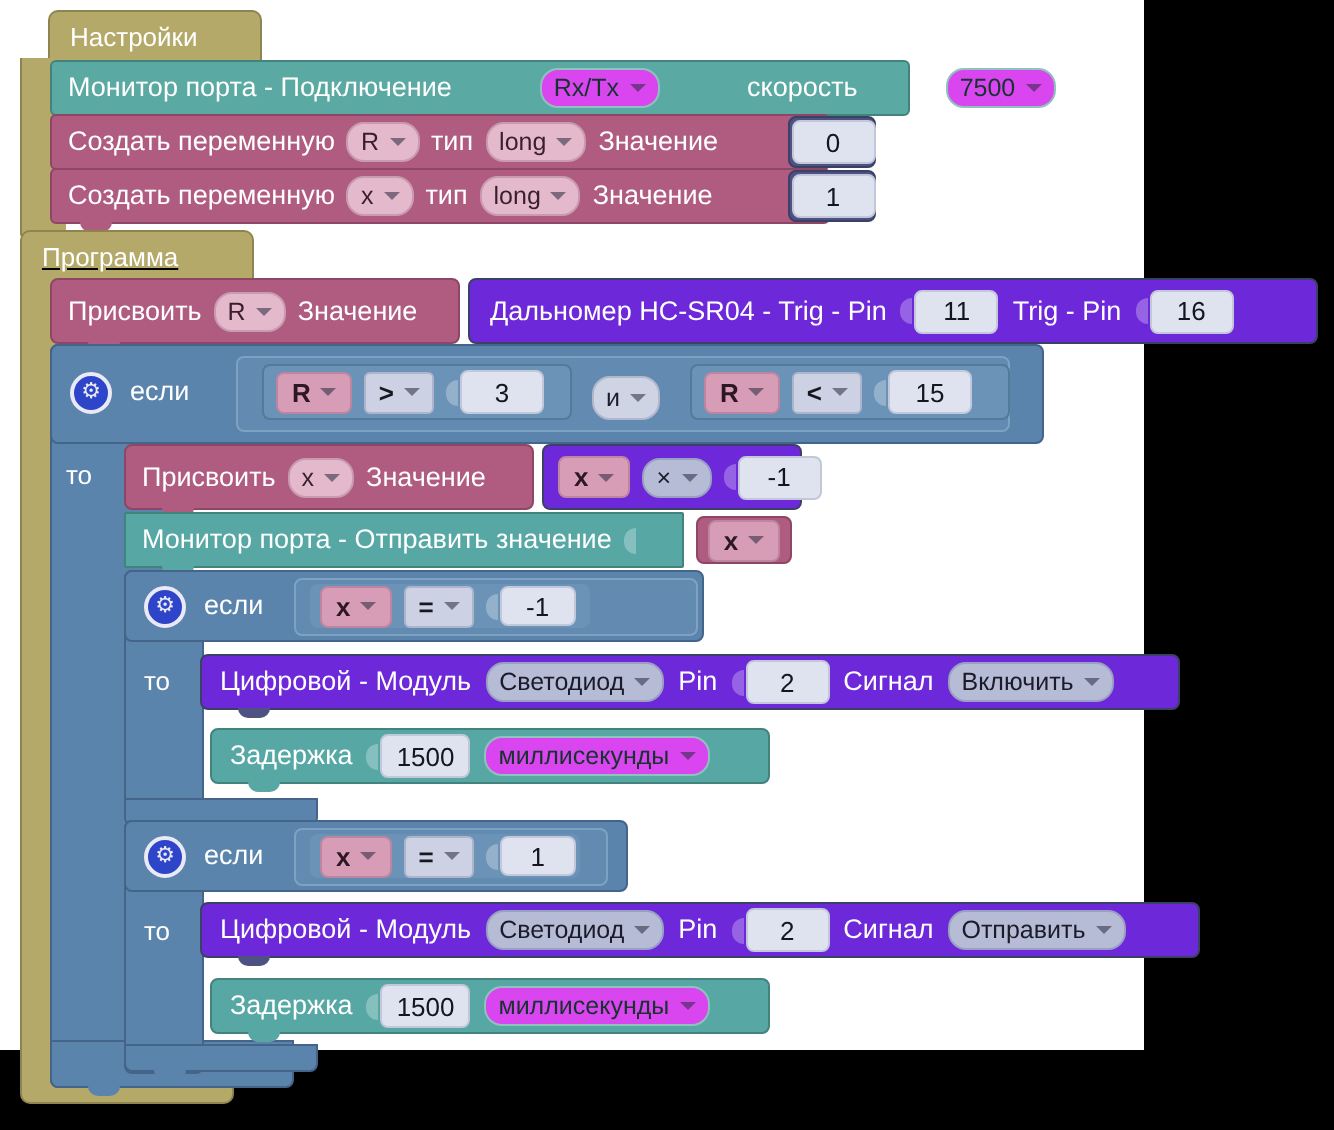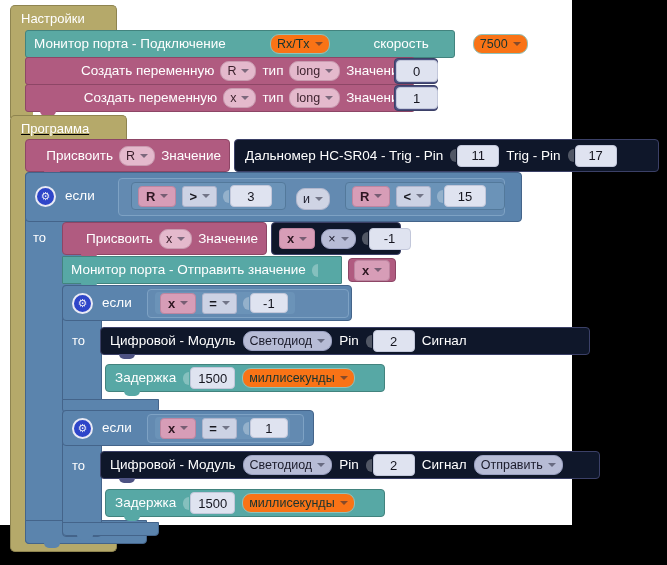--- a/index.html
+++ b/index.html
@@ -30,35 +30,35 @@
     border-radius:0 0 5px 5px;
   }
 
   
   .stmt{
     height:28px;display:flex;align-items:center;gap:6px;padding:0 8px;
     border-radius:3px;
   }
   .c-teal{background:#5aa9a3;border:1px solid #42837e;gap:44px;}
   .c-teal2{background:#57a8a5;border:1px solid #42837e;}
-  .c-mag{background:#b05b80;border:1px solid #8d4666;justify-content:flex-end;}
-  .c-navy{background:#0f172a;border:1px solid #3b4067;}
+  .c-mag{background:#b05b80;border:1px solid #8d4666;}
+  .c-navy{background:#6d28d9;border:1px solid #3b4067;}
   .notch-bot{
     position:absolute;left:14px;bottom:-5px;width:16px;height:5px;
     border-radius:0 0 6px 6px;
   }
 
   
   .field{
     display:inline-flex;align-items:center;gap:3px;
     height:18px;padding:0 6px;border-radius:9px;
     font-size:12.5px;white-space:nowrap;
   }
   .f-pinklt{background:#e4b9cc;color:#3a1f2b;border:1px solid #c99bb0;}
-  .f-teallt{background:#f97316;color:#163330;border:1px solid #8ec2bc;}
+  .f-teallt{background:#d946ef;color:#163330;border:1px solid #8ec2bc;}
   .f-navylt{background:#b7bcd6;color:#1b1b2b;border:1px solid #9aa0c1;}
   .f-greylt{background:#cfd4e4;color:#1b1b2b;border:1px solid #b1b7cd;}
   .caret{
     width:0;height:0;border-left:4px solid transparent;border-right:4px solid transparent;
     border-top:4px solid rgba(40,40,60,.55);margin-left:2px;
   }
 
   
   .num{
     display:inline-flex;align-items:center;justify-content:center;
@@ -99,21 +99,21 @@
   .boolslot{
     position:absolute;border:1px solid #7ea2c4;border-radius:4px;
     background:rgba(255,255,255,.05);
   }
 </style>
 </head>
 <body>
 
 <div id="canvas">
 
-  <div class="hat-title" style="left:10px;top:5px;width:85px;height:24px;">
+  <div class="hat-title" style="left:24px;top:5px;width:85px;height:24px;">
     <span class="lbl" style="font-size:13px;">Настройки</span>
   </div>
   <div class="hat-body" style="left:10px;top:29px;width:22px;height:88px;"></div>
   <div class="hat-foot" style="left:10px;top:117px;width:85px;height:0px;"></div>
 
   <div class="blk stmt c-teal" style="left:25px;top:30px;width:430px;">
     <span class="notch-bot" style="background:#5aa9a3;"></span>
     <span class="lbl">Монитор порта - Подключение</span>
     <span class="field f-teallt">
       <span>Rx/Tx</span>
@@ -182,21 +182,21 @@
 
   <div class="blk c-navy" style="left:234px;top:139px;width:425px;height:33px;border-radius:4px;display:flex;align-items:center;gap:7px;padding:0 10px;">
     <span class="lbl">Дальномер HC-SR04 - Trig - Pin</span>
     <span class="numwrap">
       <span class="plug"></span>
       <span class="num">11</span>
     </span>
     <span class="lbl">Trig - Pin</span>
     <span class="numwrap">
       <span class="plug"></span>
-      <span class="num">17</span>
+      <span class="num">16</span>
     </span>
   </div>
 
   <div class="cblk c-if" style="left:25px;top:172px;width:60px;height:370px;"></div>
   <div class="cblk c-if" style="left:25px;top:172px;width:495px;height:48px;"></div>
   <div class="cblk c-if" style="left:25px;top:520px;width:120px;height:22px;border-radius:0 0 4px 4px;">
     <span class="notch-bot" style="background:#5b84ad;left:18px;bottom:-5px;"></span>
   </div>
 
   <div class="c-head" style="left:25px;top:178px;height:36px;">
@@ -313,20 +313,24 @@
     <span class="field f-navylt">
       <span>Светодиод</span>
       <i class="caret"></i>
     </span>
     <span class="lbl">Pin</span>
     <span class="numwrap">
       <span class="plug"></span>
       <span class="num">2</span>
     </span>
     <span class="lbl">Сигнал</span>
+    <span class="field f-navylt">
+      <span>Включить</span>
+      <i class="caret"></i>
+    </span>
   </div>
 
   <div class="blk c-teal2" style="left:105px;top:364px;width:280px;height:28px;border-radius:4px;display:flex;align-items:center;gap:7px;padding:0 9px;">
     <span class="notch-bot" style="background:#57a8a5;left:18px;"></span>
     <span class="lbl">Задержка</span>
     <span class="numwrap">
       <span class="plug"></span>
       <span class="num">1500</span>
     </span>
     <span class="field f-teallt">

